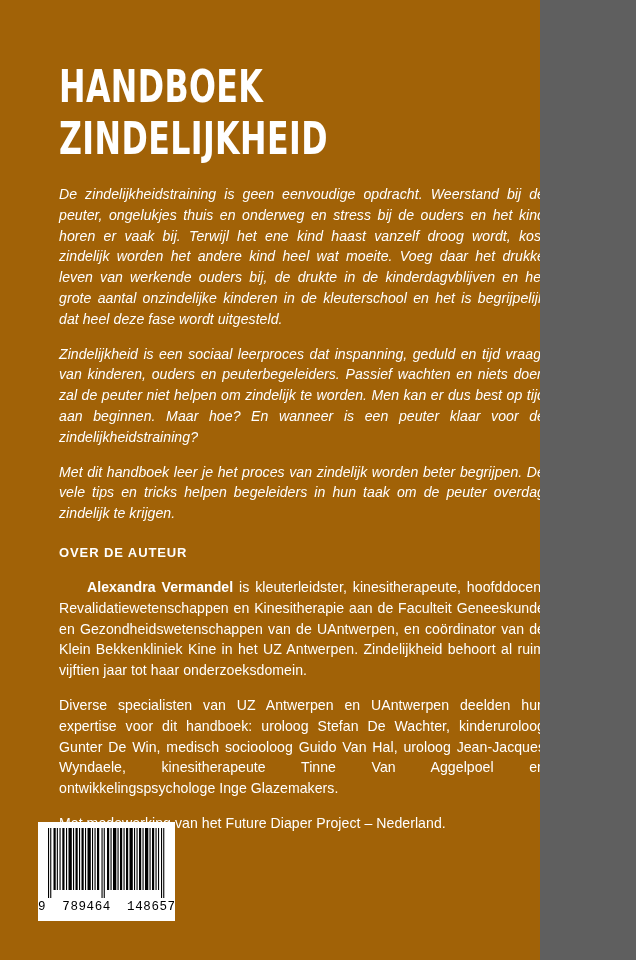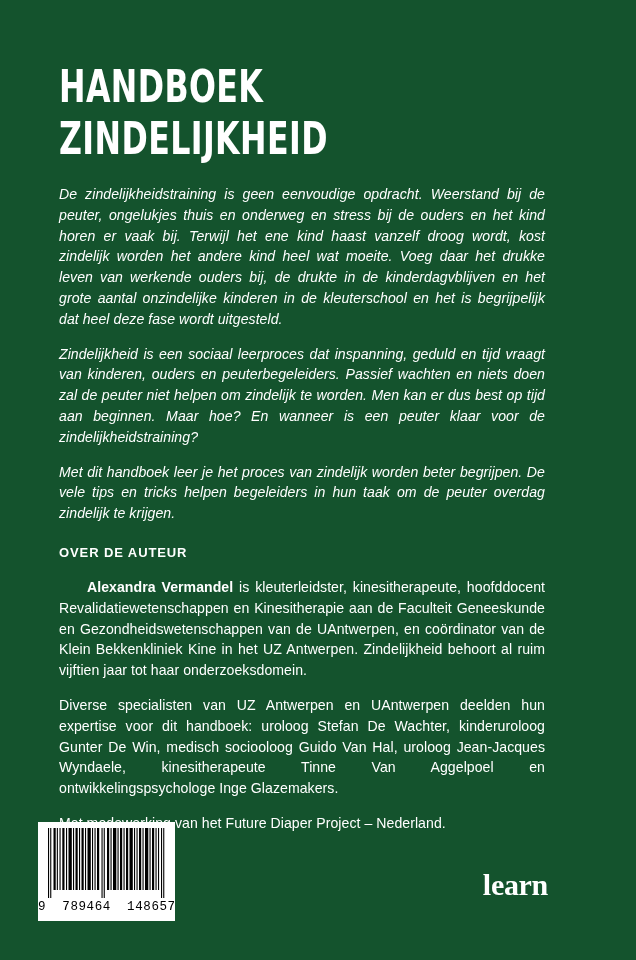--- a/index.html
+++ b/index.html
@@ -5,23 +5,23 @@
   html, body {
     margin: 0;
     padding: 0;
   }
   body {
     background: #5f5f5f;
     font-family: "Liberation Sans", sans-serif;
   }
   .cover {
     position: relative;
-    width: 636px;
+    width: 540px;
     height: 960px;
-    background: #14532d;
+    background: #a16207;
     overflow: hidden;
     box-sizing: border-box;
     padding-left: 41px;
   }
 
   
   .title-block {
     position: absolute;
     left: 59px;
     top: 62px;
@@ -203,16 +203,15 @@
         <rect x="107.5" y="0" width="1.1" height="62"></rect>
         <rect x="110.0" y="0" width="1.1" height="62"></rect>
         <rect x="113.0" y="0" width="1.1" height="70"></rect>
         <rect x="115.2" y="0" width="1.1" height="70"></rect>
       </g>
     </svg>
     <div class="barcode-digits">9  789464  148657</div>
   </div>
 
   <div class="logo">
-    <span class="logo-learn">learn</span>
   </div>
 
 </div>
 
 </body></html>

